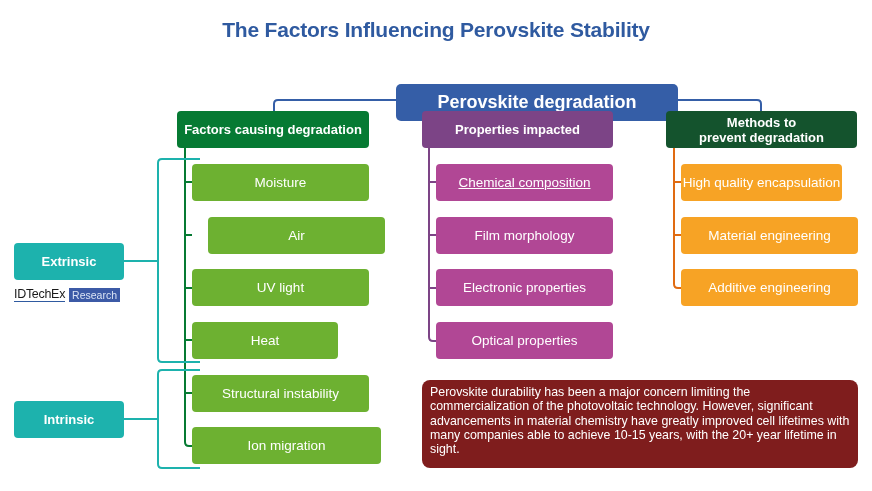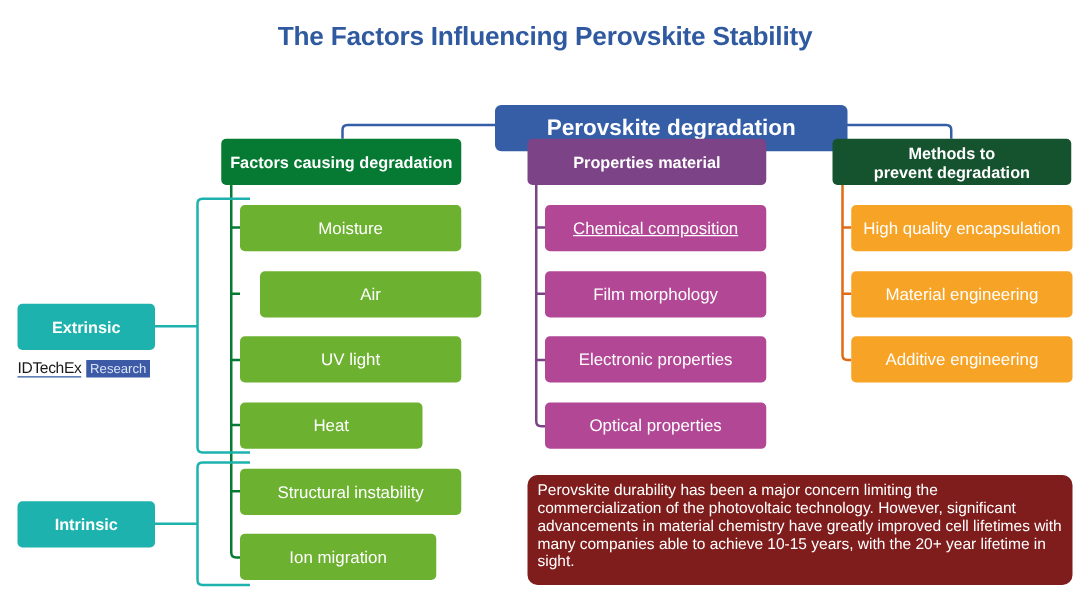--- a/index.html
+++ b/index.html
@@ -66,33 +66,33 @@
 
 <div class="abs title">The Factors Influencing Perovskite Stability</div>
 <div class="abs root">Perovskite degradation</div>
 
 <div class="abs box head green-head" style="left:177px;top:111px;width:192px;height:37px;">Factors causing degradation</div>
 <div class="abs box green" style="left:192px;top:164px;width:177px;height:37px;">Moisture</div>
 <div class="abs box green" style="left:192px;top:217px;width:177px;height:37px;margin-left:16px;">Air</div>
 <div class="abs box green" style="left:192px;top:269px;width:177px;height:37px;">UV light</div>
 <div class="abs box green" style="left:192px;top:322px;width:146px;height:37px;">Heat</div>
 <div class="abs box green" style="left:192px;top:375px;width:177px;height:37px;">Structural instability</div>
-<div class="abs box green" style="left:192px;top:427px;width:157px;height:37px;">Ion migration</div>
+<div class="abs box green" style="left:192px;top:427px;width:189px;height:37px;">Ion migration</div>
 
-<div class="abs box head purple-head" style="left:422px;top:111px;width:191px;height:37px;">Properties material</div>
+<div class="abs box head purple-head" style="left:422px;top:111px;width:191px;height:37px;">Properties impacted</div>
 <div class="abs box purple" style="left:436px;top:164px;width:177px;height:37px;text-decoration:underline;">Chemical composition</div>
 <div class="abs box purple" style="left:436px;top:217px;width:177px;height:37px;">Film morphology</div>
 <div class="abs box purple" style="left:436px;top:269px;width:177px;height:37px;">Electronic properties</div>
 <div class="abs box purple" style="left:436px;top:322px;width:177px;height:37px;">Optical properties</div>
 
 <div class="abs box head orange-head" style="left:666px;top:111px;width:191px;height:37px;flex-direction:column;">
   <span>Methods to</span>
   <span>prevent degradation</span>
 </div>
-<div class="abs box orange" style="left:681px;top:164px;width:177px;height:37px;">High quality encapsulation</div>
+<div class="abs box orange" style="left:681px;top:164px;width:161px;height:37px;">High quality encapsulation</div>
 <div class="abs box orange" style="left:681px;top:217px;width:177px;height:37px;">Material engineering</div>
 <div class="abs box orange" style="left:681px;top:269px;width:177px;height:37px;">Additive engineering</div>
 
 <div class="abs box teal" style="left:14px;top:243px;width:110px;height:37px;">Extrinsic</div>
 <div class="abs box teal" style="left:14px;top:401px;width:110px;height:37px;">Intrinsic</div>
 
 <div class="abs logo">
   <span class="logo-id">IDTechEx</span>
   <span class="logo-r">Research</span>
 </div>

